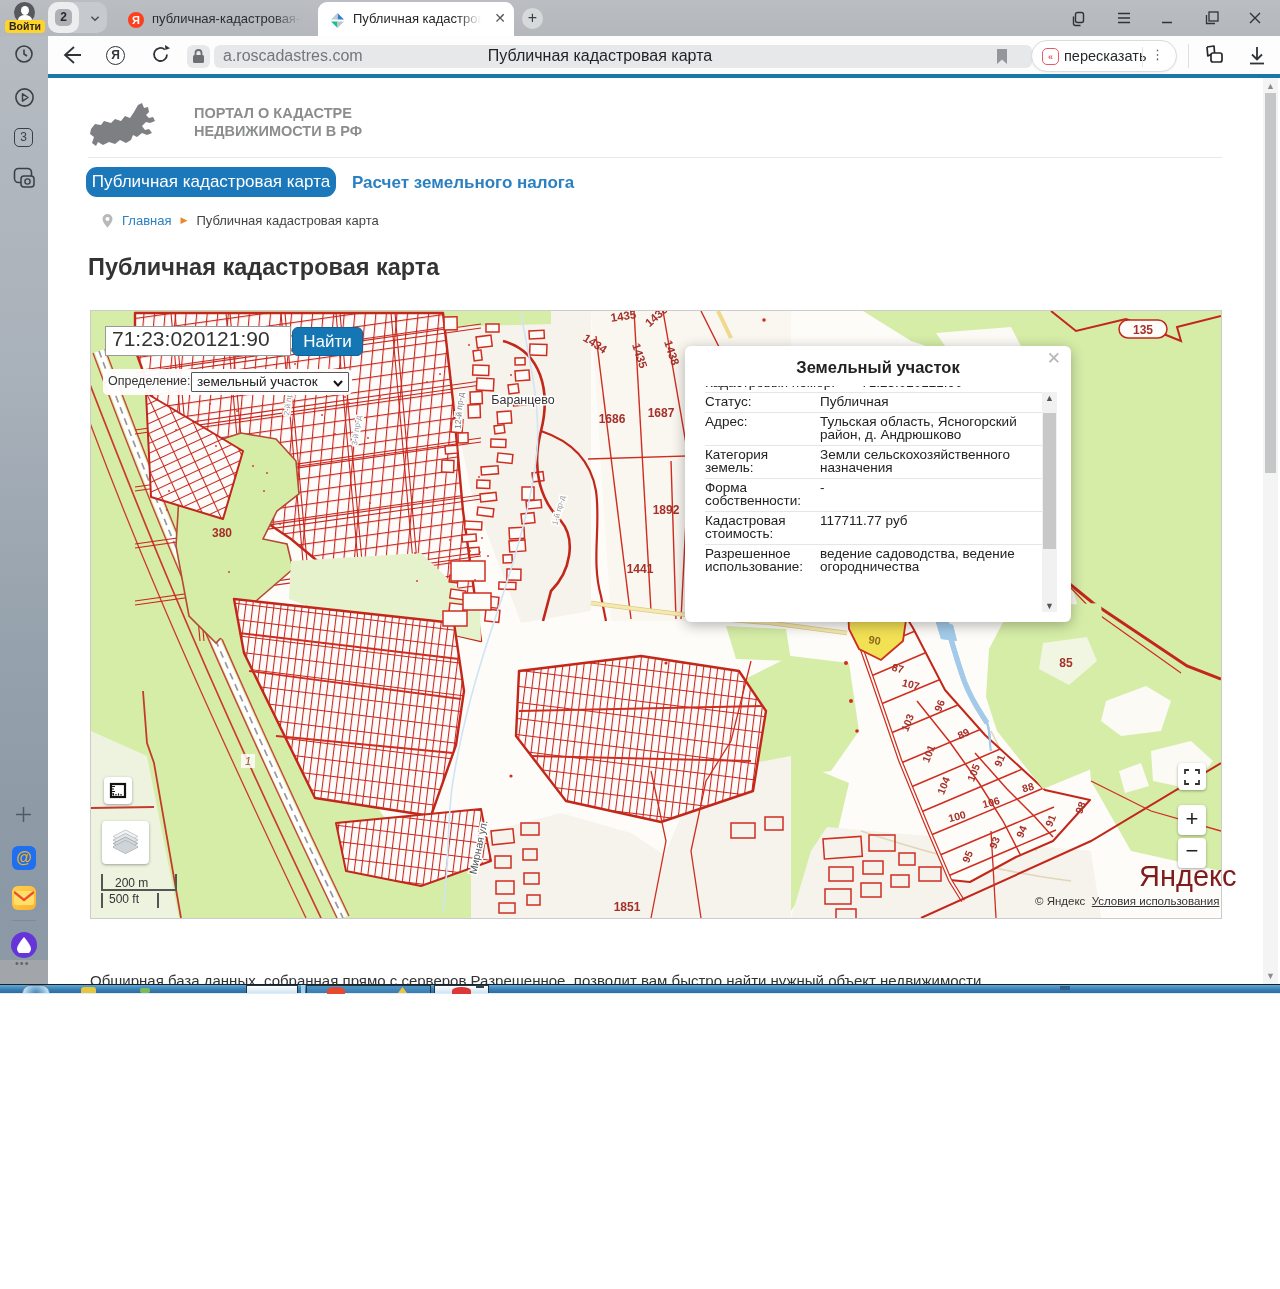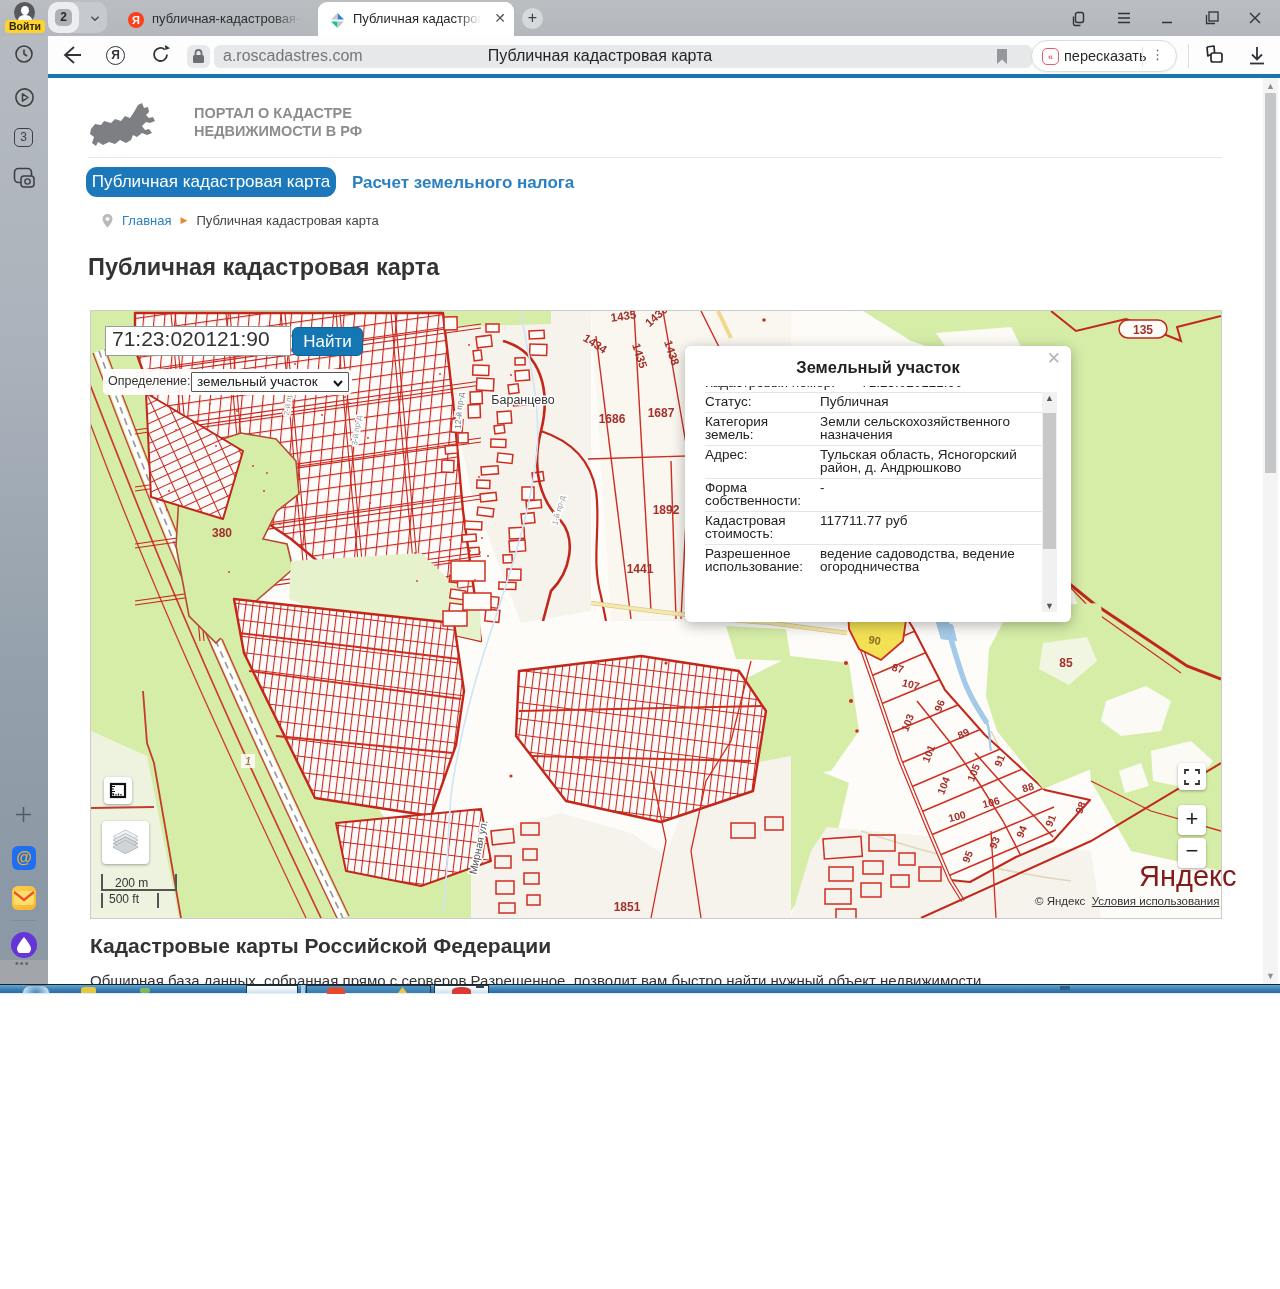--- a/index.html
+++ b/index.html
@@ -601,26 +601,26 @@
         <div class="x">✕</div>
         <div id="ptable">
           <div style="height:6px;overflow:hidden;color:#222;">
               <div style="transform:translateY(-11px)">Кадастровый номер:&nbsp;&nbsp;&nbsp;&nbsp;&nbsp;&nbsp;&nbsp;71:23:020121:90</div>
             </div>
           <div class="prow">
               <div class="l">Статус:</div>
               <div class="v">Публичная</div>
             </div>
           <div class="prow">
+              <div class="l">Адрес:</div>
+              <div class="v">Тульская область, Ясногорский район, д. Андрюшково</div>
+            </div>
+          <div class="prow">
               <div class="l">Категория земель:</div>
               <div class="v">Земли сельскохозяйственного назначения</div>
-            </div>
-          <div class="prow">
-              <div class="l">Адрес:</div>
-              <div class="v">Тульская область, Ясногорский район, д. Андрюшково</div>
             </div>
           <div class="prow">
               <div class="l">Форма собственности:</div>
               <div class="v">-</div>
             </div>
           <div class="prow">
               <div class="l">Кадастровая стоимость:</div>
               <div class="v">117711.77 руб</div>
             </div>
           <div class="prow">
@@ -629,21 +629,20 @@
             </div>
         </div>
         <div id="psb">
           <div class="ar" style="top:1px">▲</div>
           <div class="th"></div>
           <div class="ar" style="bottom:1px">▼</div>
         </div>
       </div>
     </div>
 
-    <div id="h2">Кадастровые карты Российской Федерации</div>
     <div id="ptext">Обширная база данных, собранная прямо с серверов Разрешенное, позволит вам быстро найти нужный объект недвижимости</div>
   </div>
 
   <div id="pgsb">
     <div class="ar" style="top:3px">▲</div>
     <div class="thumb"></div>
     <div class="ar" style="bottom:3px">▼</div>
   </div>
 
   <div id="taskbar">

